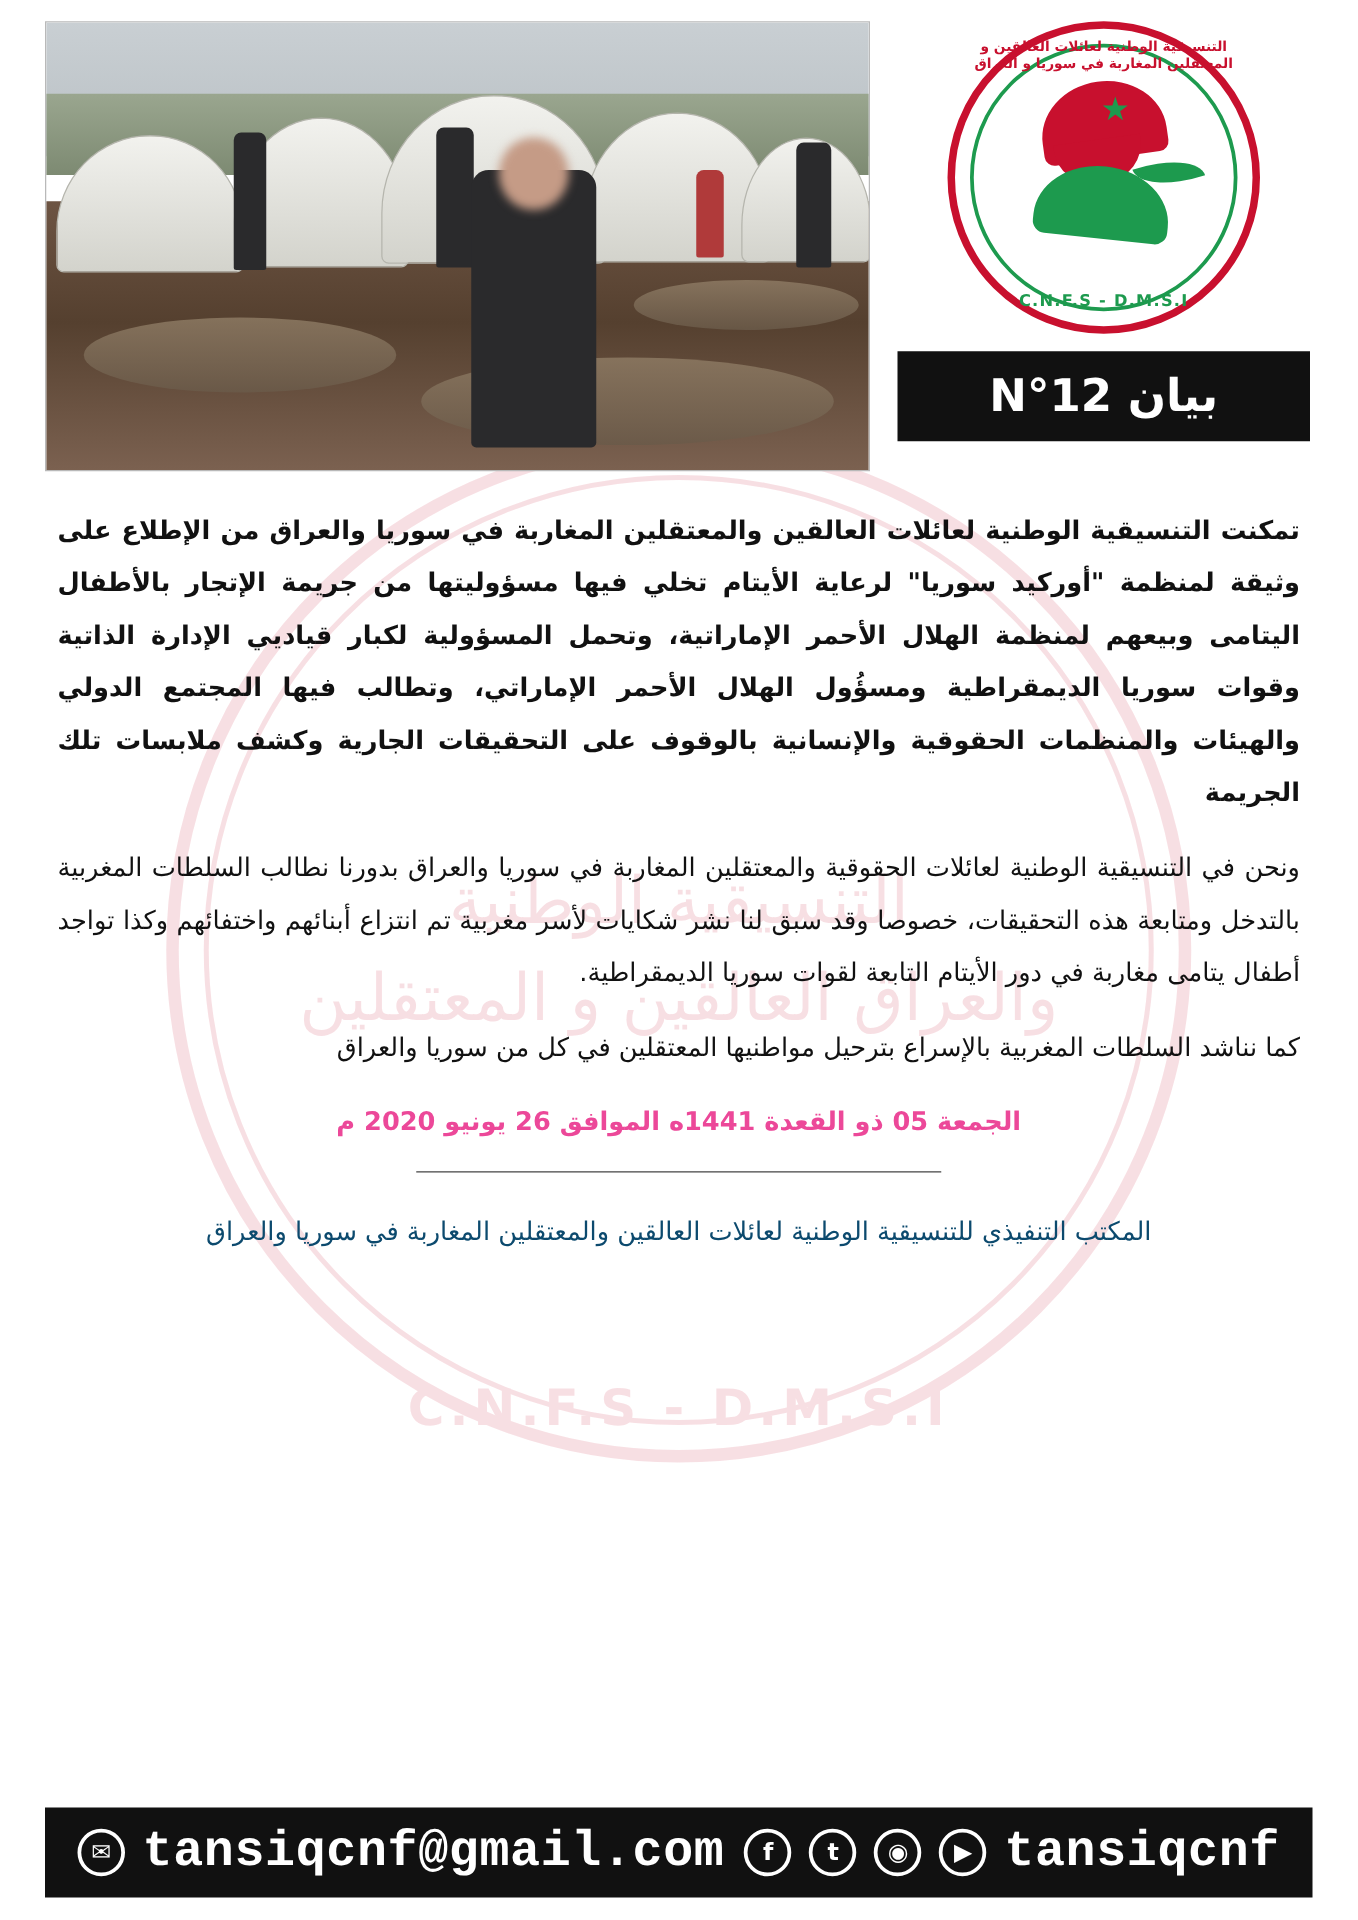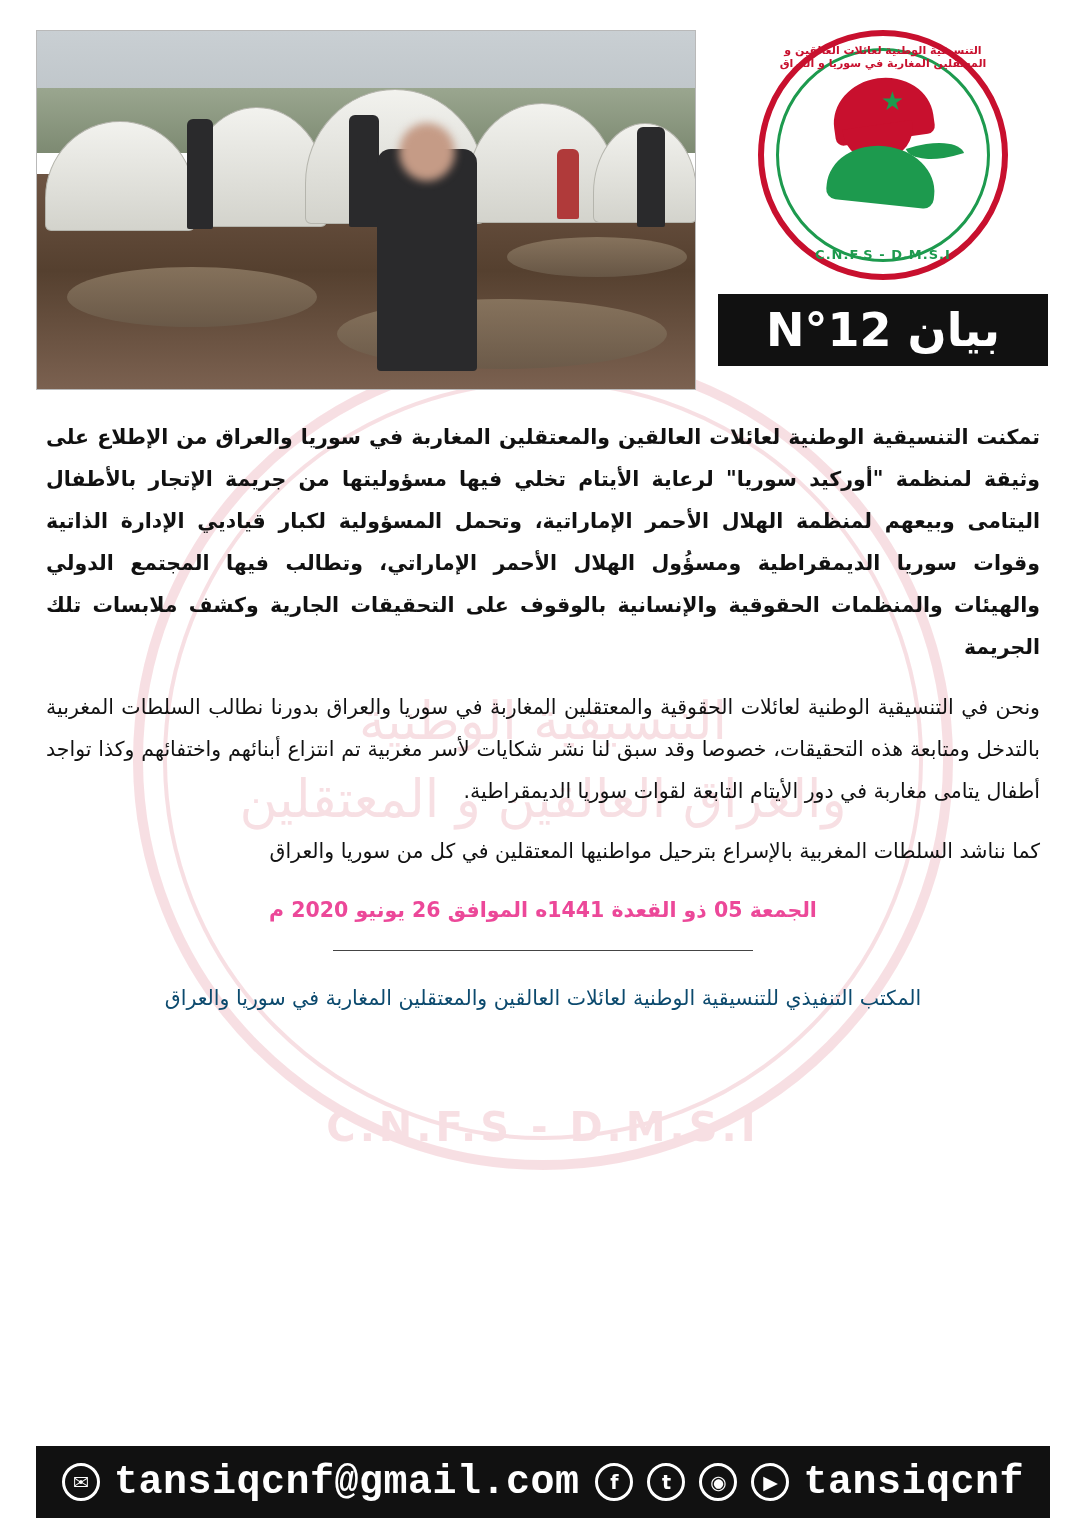--- a/index.html
+++ b/index.html
@@ -66,21 +66,21 @@
     letter-spacing: 4px;
   }
 
   
   #header {
     position: relative;
     z-index: 2;
     display: flex;
     flex-direction: row-reverse;
     align-items: flex-start;
-    padding: 30px 36px 0 36px;
+    padding: 17px 36px 0 36px;
     gap: 22px;
   }
   #photo-block {
     width: 660px;
     height: 360px;
     position: relative;
     border: 1px solid #b9b9b9;
     overflow: hidden;
     flex: 0 0 auto;
   }
@@ -202,21 +202,21 @@
   }
   #banner {
     margin-top: 14px;
     width: 330px;
     height: 72px;
     background: #111;
     color: #fff;
     display: flex;
     align-items: center;
     justify-content: center;
-    font-size: 46px;
+    font-size: 36px;
     font-weight: bold;
     letter-spacing: 0px;
   }
 
   
   #content {
     position: relative;
     z-index: 2;
     padding: 26px 46px 0 46px;
     text-align: justify;

